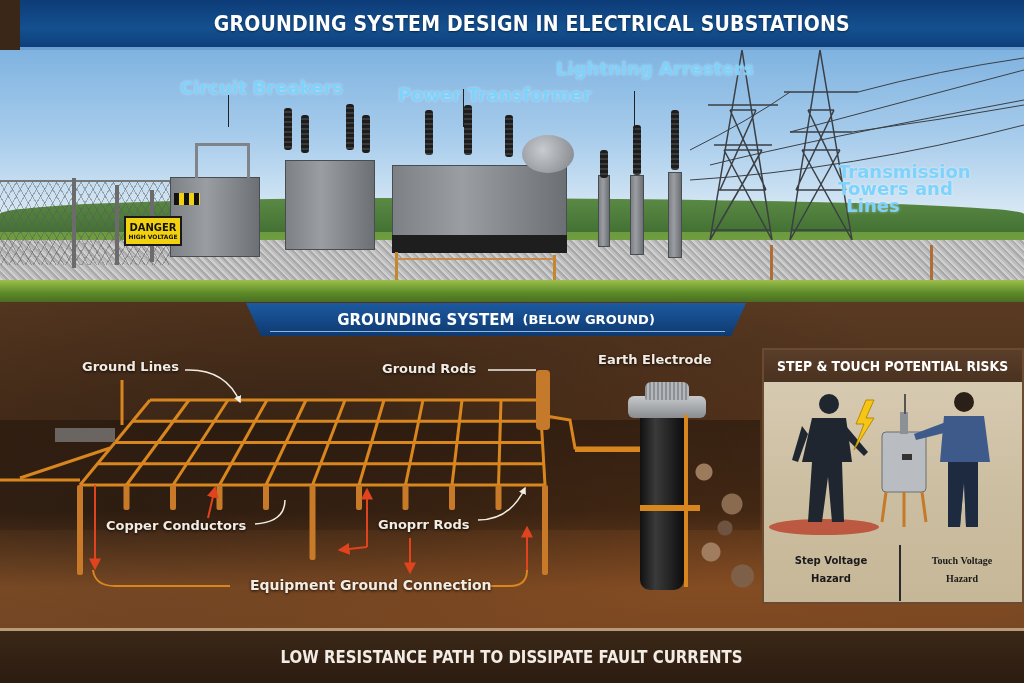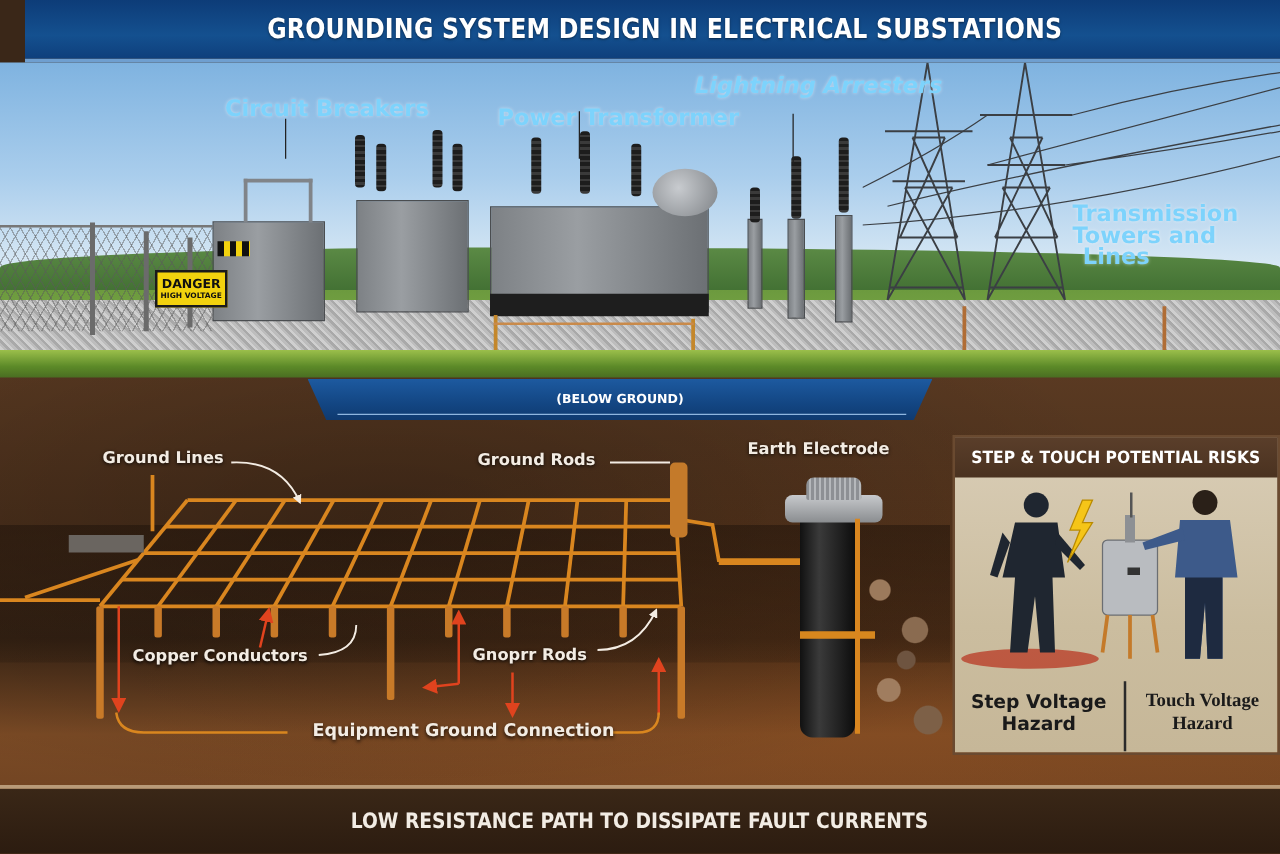--- a/index.html
+++ b/index.html
@@ -91,21 +91,21 @@
 
   
   #sub-banner {
     left: 246px; top: 303px; width: 500px; height: 33px;
     background: linear-gradient(180deg, #1d5aa0 0%, #134683 60%, #0f3a70 100%);
     clip-path: polygon(0 0, 100% 0, 97% 100%, 3% 100%);
     display: flex; align-items: center; justify-content: center; gap: 8px;
     z-index: 4;
   }
   #sub-banner .main { color: #fff; font-weight: bold; font-size: 15px; }
-  #sub-banner .paren { color: #fff; font-weight: bold; font-size: 10px; }
+  #sub-banner .paren { color: #fff; font-weight: bold; font-size: 13px; }
   #sub-banner-line { left: 270px; top: 331px; width: 455px; height: 1px; background: #8fb6e0; z-index: 5; }
 
   
   .soil-label {
     color: #f3ece3; font-weight: bold; font-size: 13px; white-space: nowrap;
     text-shadow: 0 1px 3px rgba(0,0,0,0.8); z-index: 6;
   }
 
   
   #grid-svg { left: 0; top: 360px; width: 760px; height: 250px; z-index: 2; }
@@ -143,21 +143,21 @@
     left: 762px; top: 348px; width: 262px; height: 256px;
     background: linear-gradient(180deg, #d9cdb6 0%, #cbbd9f 60%, #c6b798 100%);
     border: 2px solid #6a4a30; z-index: 6; padding-left: 43px;
   }
   #risk-header {
     left: 0; top: 0; width: 100%; height: 32px;
     background: linear-gradient(180deg, #5a3e2a, #4a3220);
     display: flex; align-items: center; justify-content: center;
   }
   #risk-header span { color: #fff; font-weight: bold; font-size: 13.5px; transform: scaleX(0.92); white-space: nowrap; }
-  .risk-label { color: #1a1a1a; font-weight: bold; font-size: 15px; text-align: center; line-height: 18px; }
+  .risk-label { color: #1a1a1a; font-weight: bold; font-size: 10px; text-align: center; line-height: 18px; }
   #risk-divider { left: 135px; top: 195px; width: 2px; height: 56px; background: #2a2a2a; }
 
   
   #footer {
     left: 0; top: 628px; width: 1024px; height: 55px;
     background: linear-gradient(180deg, #3a2717 0%, #2c1c10 100%);
     border-top: 3px solid #b89a78;
     display: flex; align-items: center; justify-content: center; z-index: 7;
   }
   #footer span { color: #f2ece4; font-weight: bold; font-size: 17px; transform: scaleX(0.88); white-space: nowrap; }
@@ -218,33 +218,34 @@
 <div class="abs" style="left:395px;top:252px;width:3px;height:30px;background:#c4872b;"></div>
 <div class="abs" style="left:553px;top:255px;width:3px;height:28px;background:#c4872b;"></div>
 <div class="abs" style="left:770px;top:245px;width:3px;height:38px;background:#b06d35;"></div>
 <div class="abs" style="left:930px;top:245px;width:3px;height:38px;background:#b06d35;"></div>
 <div class="abs" style="left:395px;top:258px;width:160px;height:2px;background:#c98a4a;"></div>
 
 <div class="abs sky-label" style="left:180px;top:77px;">Circuit Breakers</div>
 <div class="abs leader" style="left:228px;top:95px;height:32px;"></div>
 <div class="abs sky-label" style="left:398px;top:72px;margin-top:12px;">Power Transformer</div>
 <div class="abs leader" style="left:463px;top:89px;height:38px;"></div>
-<div class="abs sky-label" style="left:556px;top:58px;font-style:italic;">Lightning Arresters</div>
+<div class="abs sky-label" style="left:556px;top:58px;">Lightning Arresters</div>
 <div class="abs leader" style="left:634px;top:91px;height:40px;"></div>
-<div class="abs sky-label" style="left:838px;top:163px;text-align:center;width:70px;line-height:17px;margin-left:20px;">
+<div class="abs sky-label" style="left:838px;top:163px;text-align:center;width:70px;line-height:17px;">
   <div>Transmission</div>
   <div>Towers and</div>
   <div>Lines</div>
 </div>
 
 <div class="abs" id="soil"></div>
 <div class="abs" id="soil-dark-band"></div>
 <div class="abs" id="grass-strip"></div>
 
 <div class="abs" id="sub-banner">
+  <span class="main">GROUNDING SYSTEM</span>
   <span class="paren">(BELOW GROUND)</span>
 </div>
 <div class="abs" id="sub-banner-line"></div>
 
 <svg class="abs" id="grid-svg" viewBox="0 0 760 250">
   <defs>
     <marker id="arrowRed" viewBox="0 0 10 10" refX="8" refY="5" markerWidth="6" markerHeight="6" orient="auto">
       <path d="M0 0 L10 5 L0 10 Z" fill="#e0431e"></path>
     </marker>
     <marker id="arrowWhite" viewBox="0 0 10 10" refX="8" refY="5" markerWidth="5" markerHeight="5" orient="auto">

